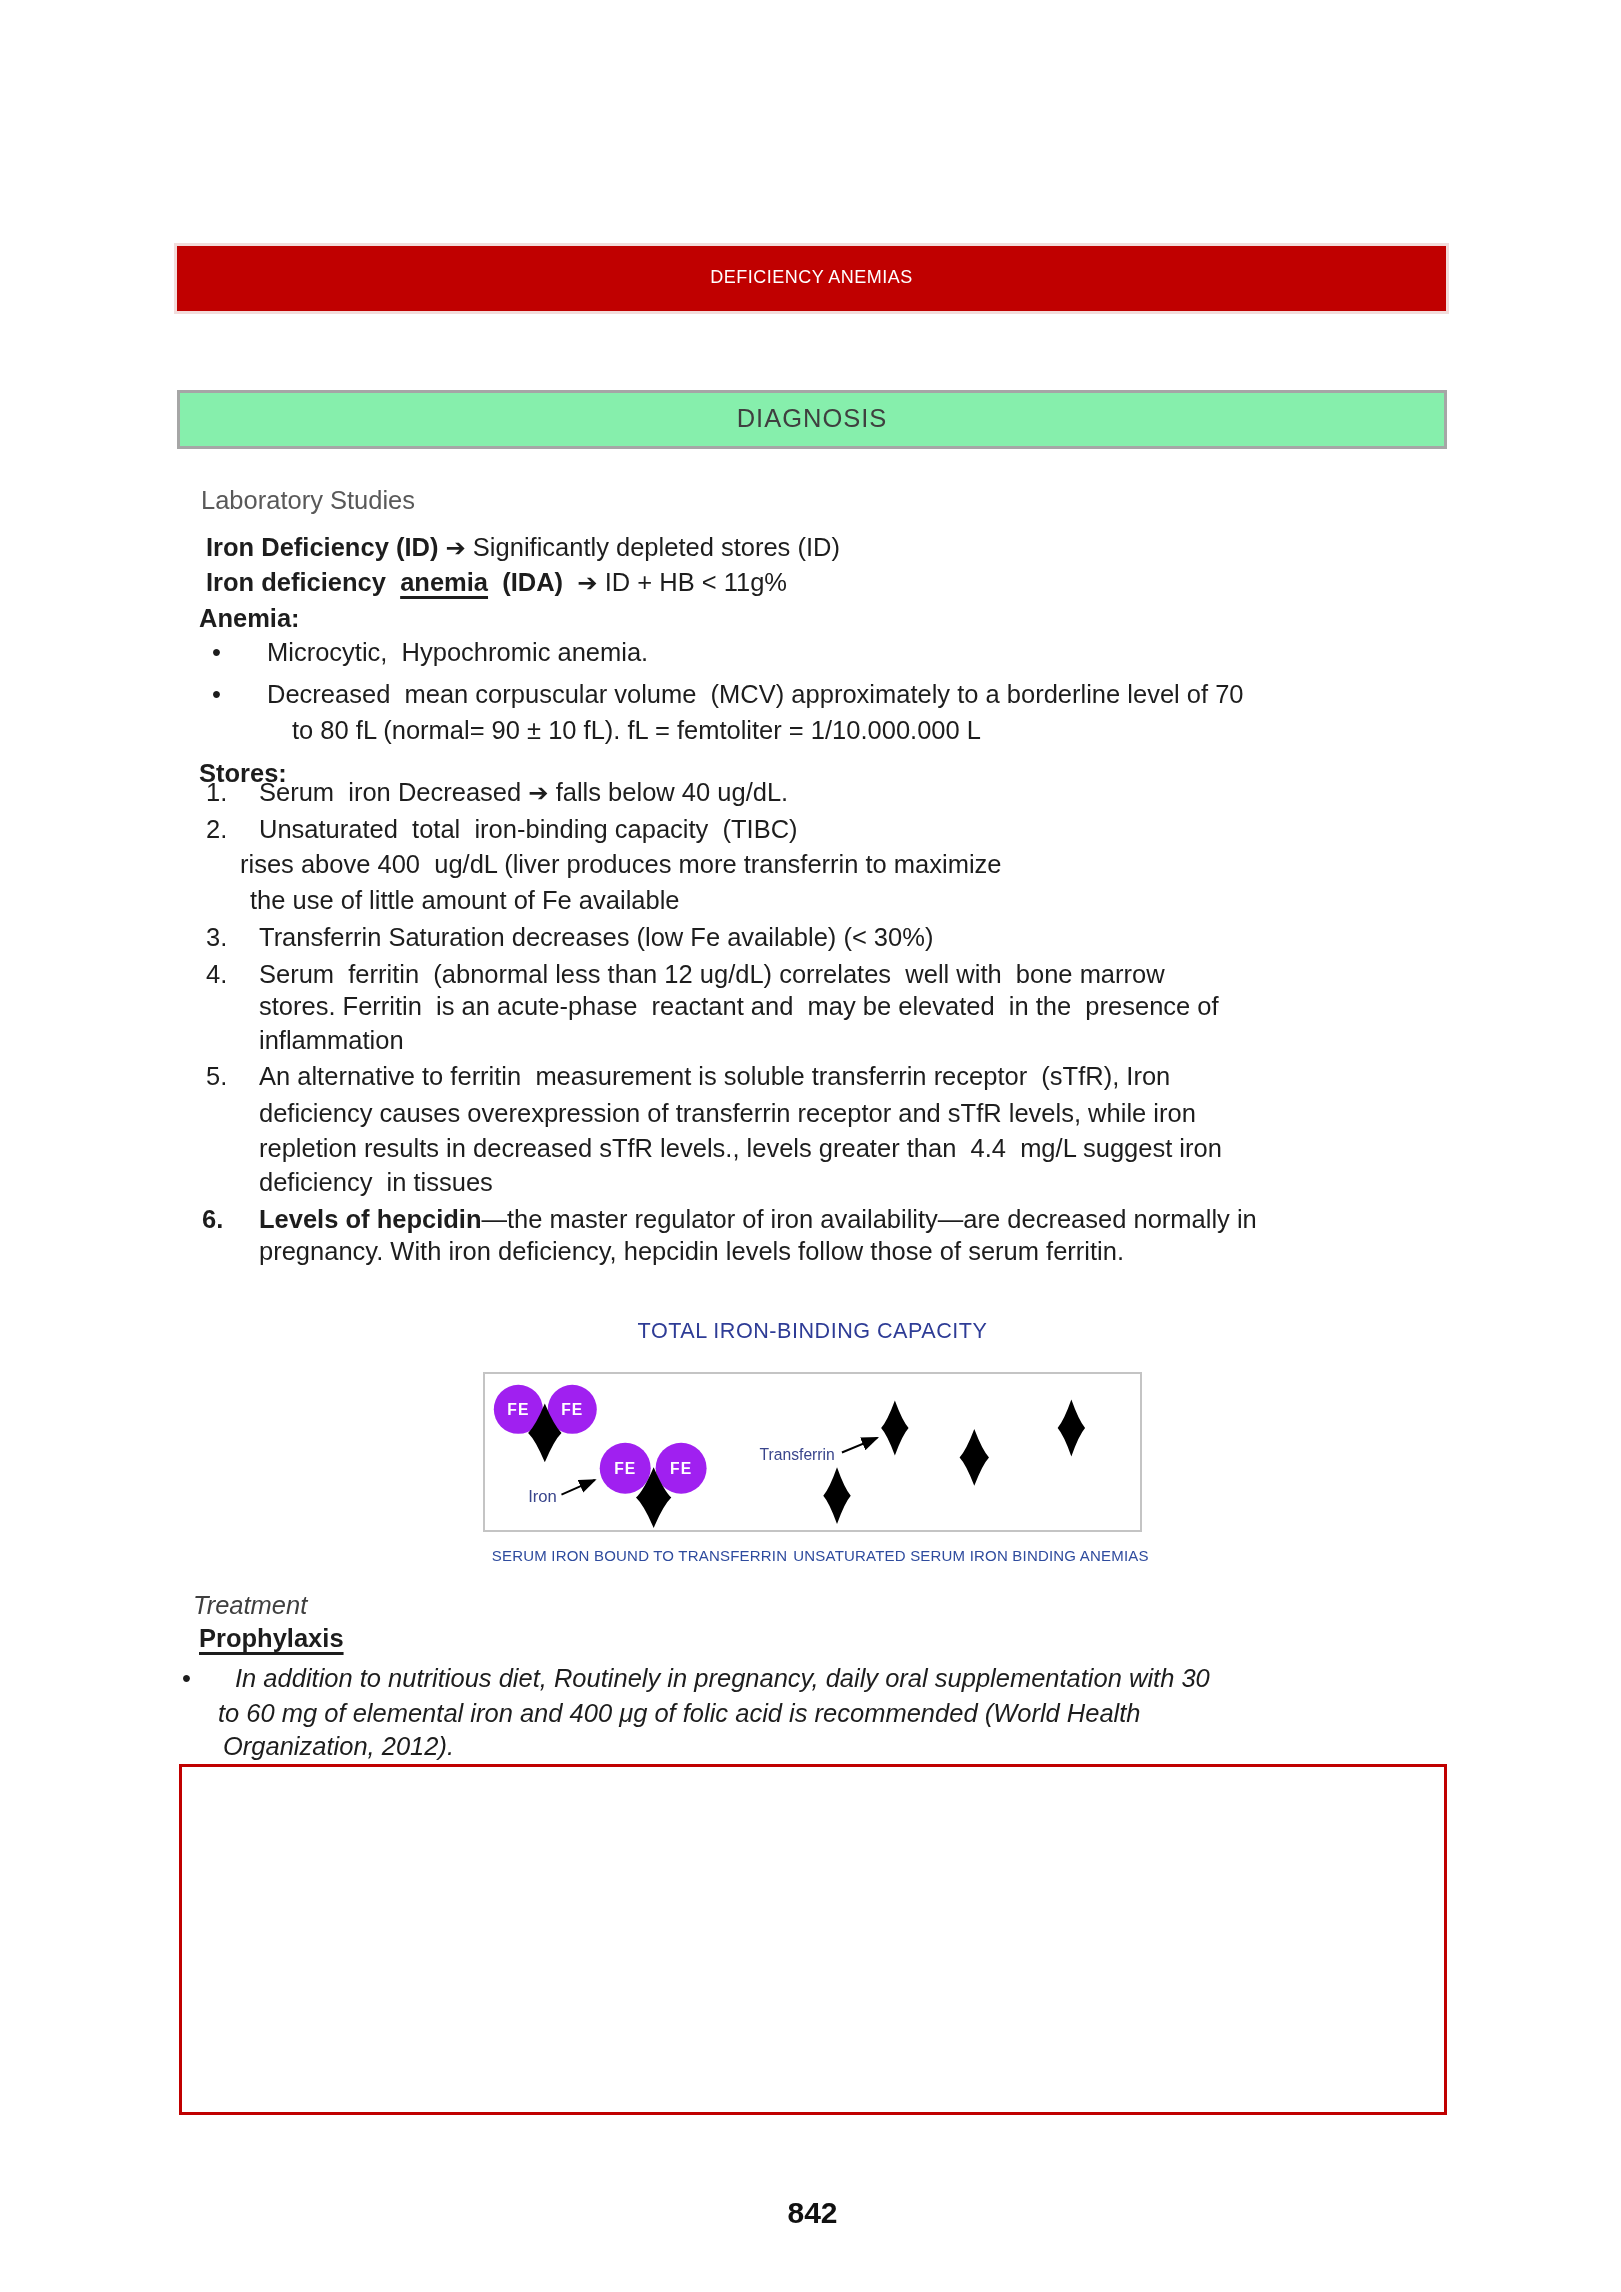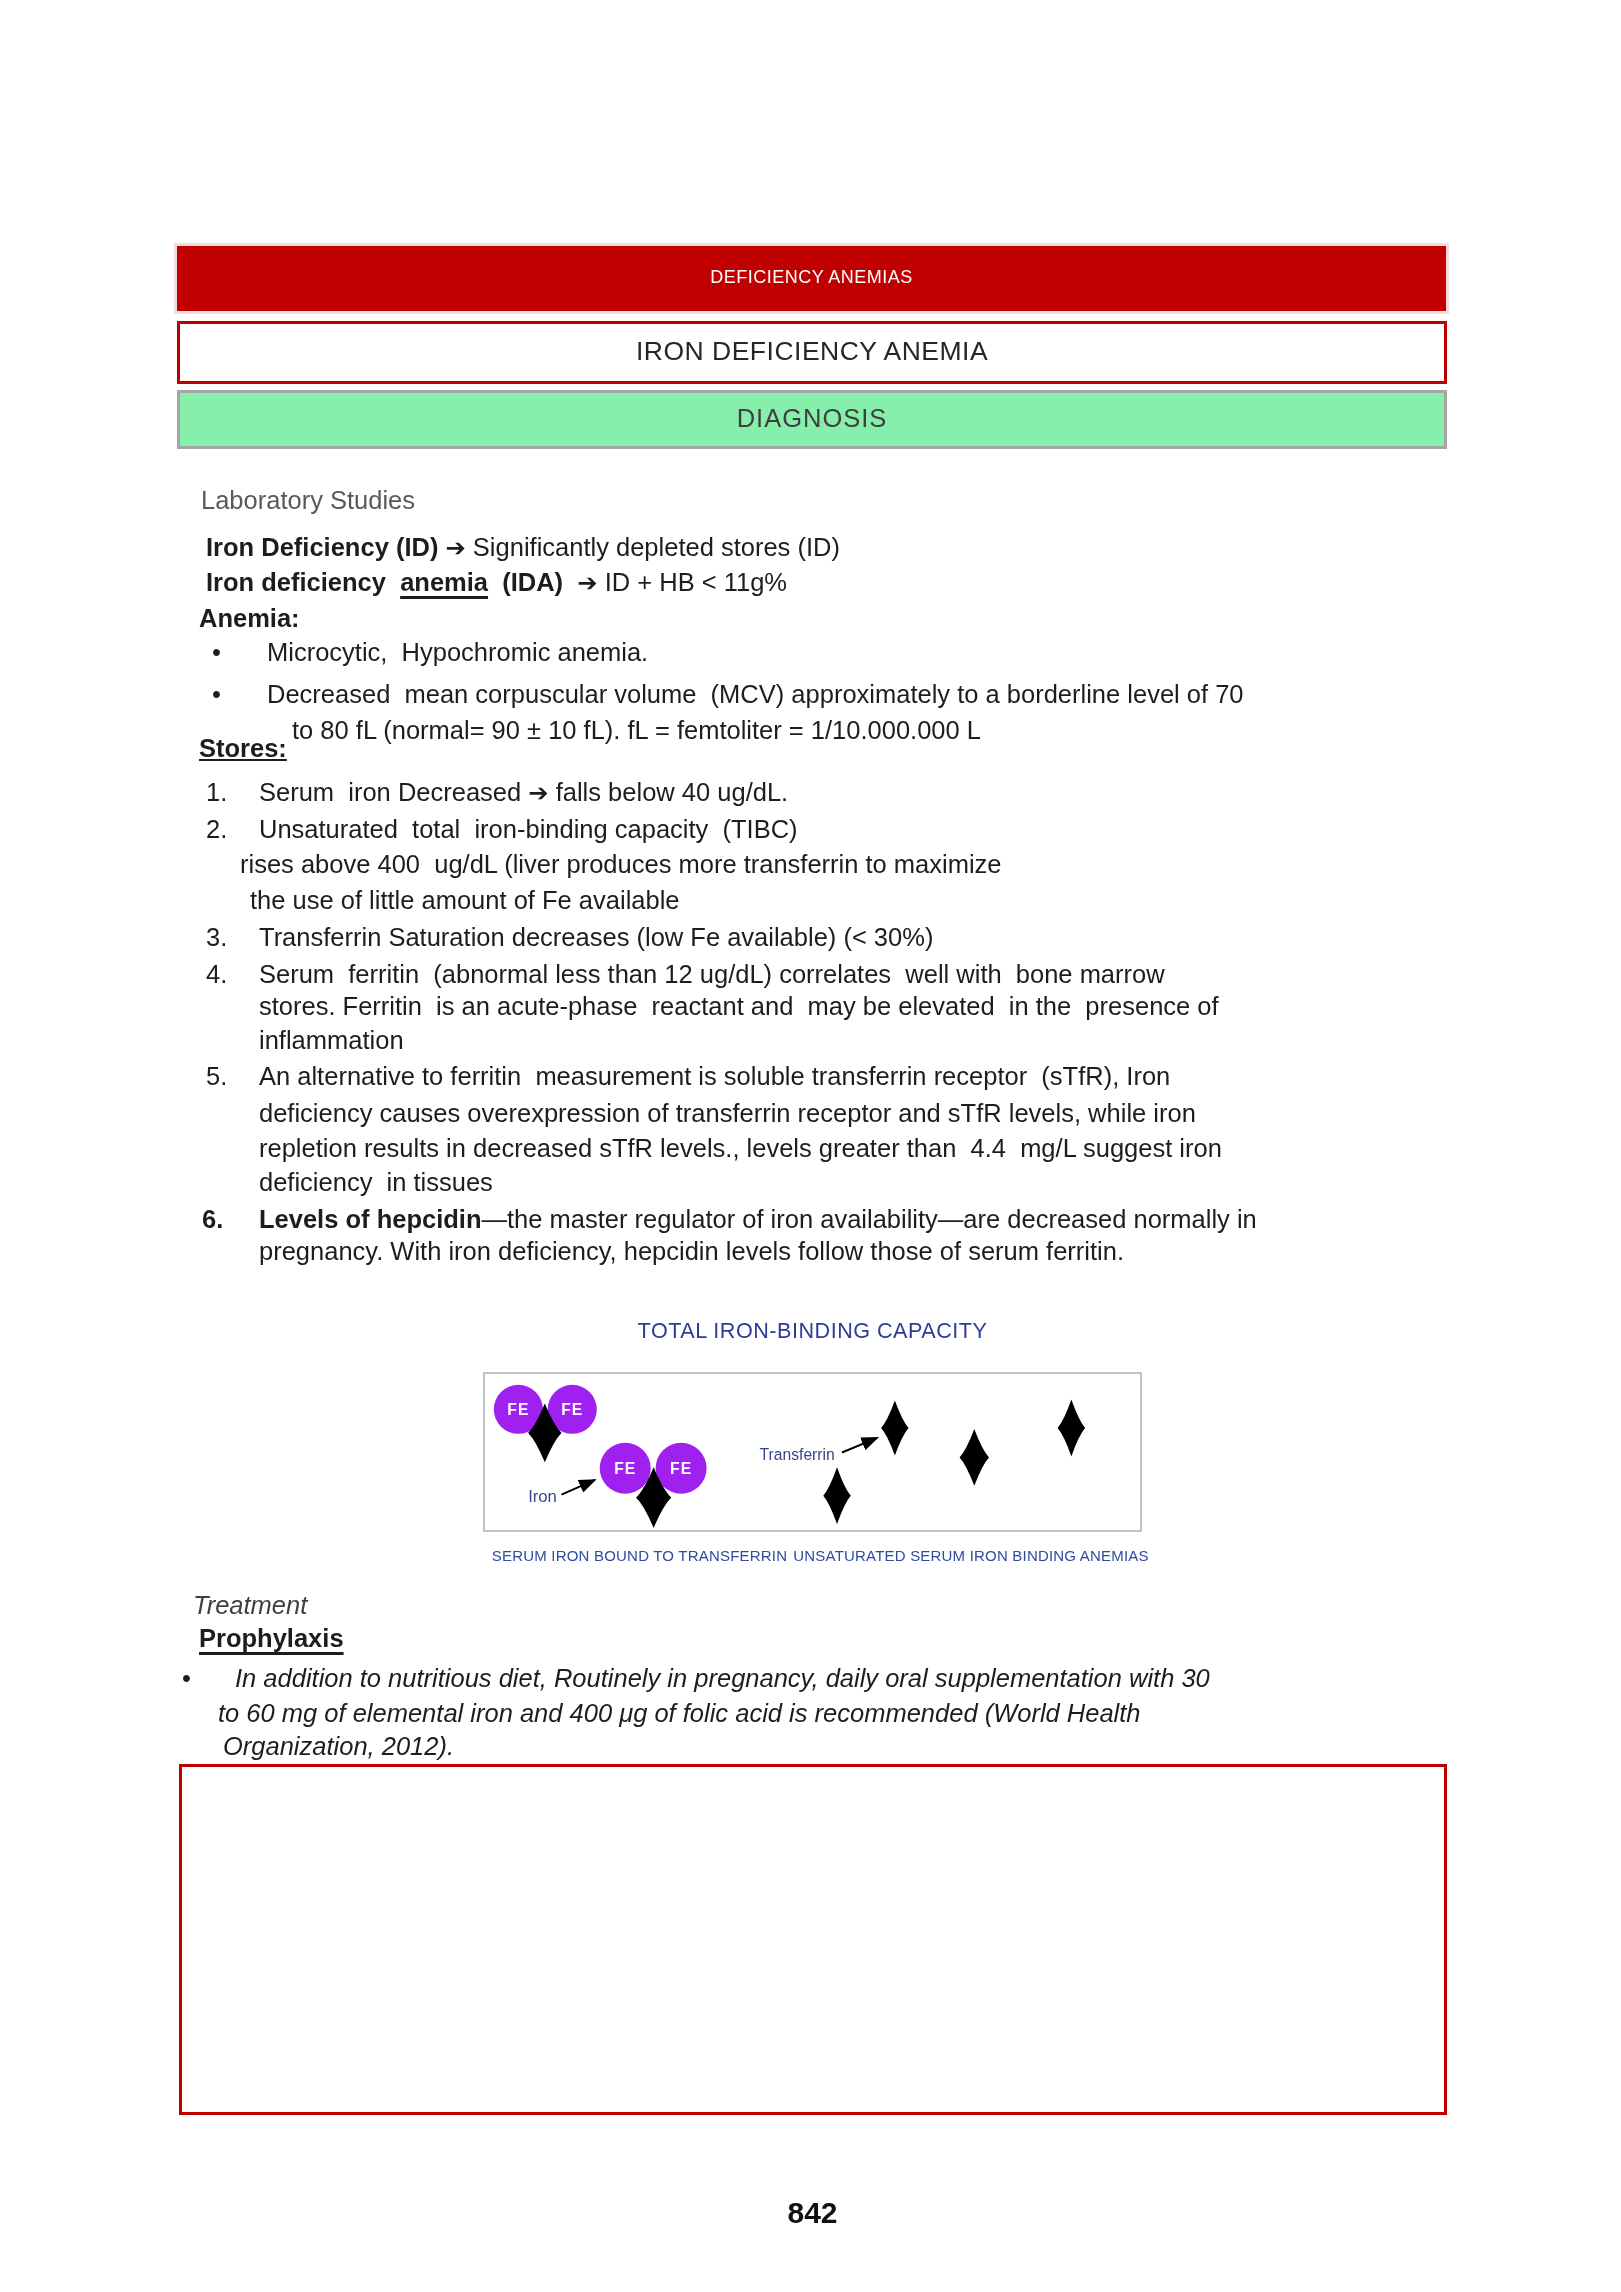--- a/index.html
+++ b/index.html
@@ -50,35 +50,34 @@
   #page-number{position:absolute;left:483px;top:2196px;width:659px;text-align:center;
     font-size:30px;font-weight:bold;color:#111111;}
 </style>
 </head>
 <body>
 
 <div id="page">
 
   <div id="banner" class="hbox">DEFICIENCY ANEMIAS</div>
 
-  <div id="subtitle" class="hbox">IRON DEFICIENCY ANEMIA</div>
 
   <div id="sectionbox" class="hbox">DIAGNOSIS</div>
 
   <div id="text-layer">
       <div class="tl" style="left: 201px; top: 486px;"><span class="" style="color: rgb(89, 89, 89);">Laboratory Studies</span></div>
       <div class="tl" style="left: 206px; top: 533px;"><span class="r-b">Iron Deficiency (ID) </span><span class="r-b r-ar">➔</span><span class=""> Significantly depleted stores (ID)</span></div>
       <div class="tl" style="left: 206px; top: 568px;"><span class="r-b">Iron deficiency  </span><span class="r-b r-u">anemia</span><span class="r-b">  (IDA)  </span><span class="r-b r-ar">➔</span><span class=""> ID + HB &lt; 11g%</span></div>
       <div class="tl" style="left: 199px; top: 604px;"><span class="r-b">Anemia:</span></div>
       <div class="tl" style="left: 212px; top: 638px;"><span class="">•</span></div>
       <div class="tl" style="left: 267px; top: 638px;"><span class="">Microcytic,  Hypochromic anemia.</span></div>
       <div class="tl" style="left: 212px; top: 680px;"><span class="">•</span></div>
       <div class="tl" style="left: 267px; top: 680px;"><span class="">Decreased  mean corpuscular volume  (MCV) approximately to a borderline level of 70</span></div>
       <div class="tl" style="left: 263px; top: 716px; margin-left: 29px;"><span class="">to 80 fL (normal= 90 ± 10 fL). fL = femtoliter = 1/10.000.000 L</span></div>
-      <div class="tl" style="left: 199px; top: 734px; text-decoration: underline;"><span class="r-b">Stores:</span></div>
+      <div class="tl" style="left: 199px; top: 759px;"><span class="r-b">Stores:</span></div>
       <div class="tl" style="left: 206px; top: 778px;"><span class="">1.</span></div>
       <div class="tl" style="left: 259px; top: 778px;"><span class="">Serum  iron Decreased </span><span class="r-b r-ar">➔</span><span class=""> falls below 40 ug/dL.</span></div>
       <div class="tl" style="left: 206px; top: 815px;"><span class="">2.</span></div>
       <div class="tl" style="left: 259px; top: 815px;"><span class="">Unsaturated  total  iron-binding capacity  (TIBC)</span></div>
       <div class="tl" style="left: 240px; top: 850px;"><span class="">rises above 400  ug/dL (liver produces more transferrin to maximize</span></div>
       <div class="tl" style="left: 250px; top: 886px;"><span class="">the use of little amount of Fe available</span></div>
       <div class="tl" style="left: 206px; top: 923px;"><span class="">3.</span></div>
       <div class="tl" style="left: 259px; top: 923px;"><span class="">Transferrin Saturation decreases (low Fe available) (&lt; 30%)</span></div>
       <div class="tl" style="left: 206px; top: 960px;"><span class="">4.</span></div>
       <div class="tl" style="left: 259px; top: 960px;"><span class="">Serum  ferritin  (abnormal less than 12 ug/dL) correlates  well with  bone marrow</span></div>

